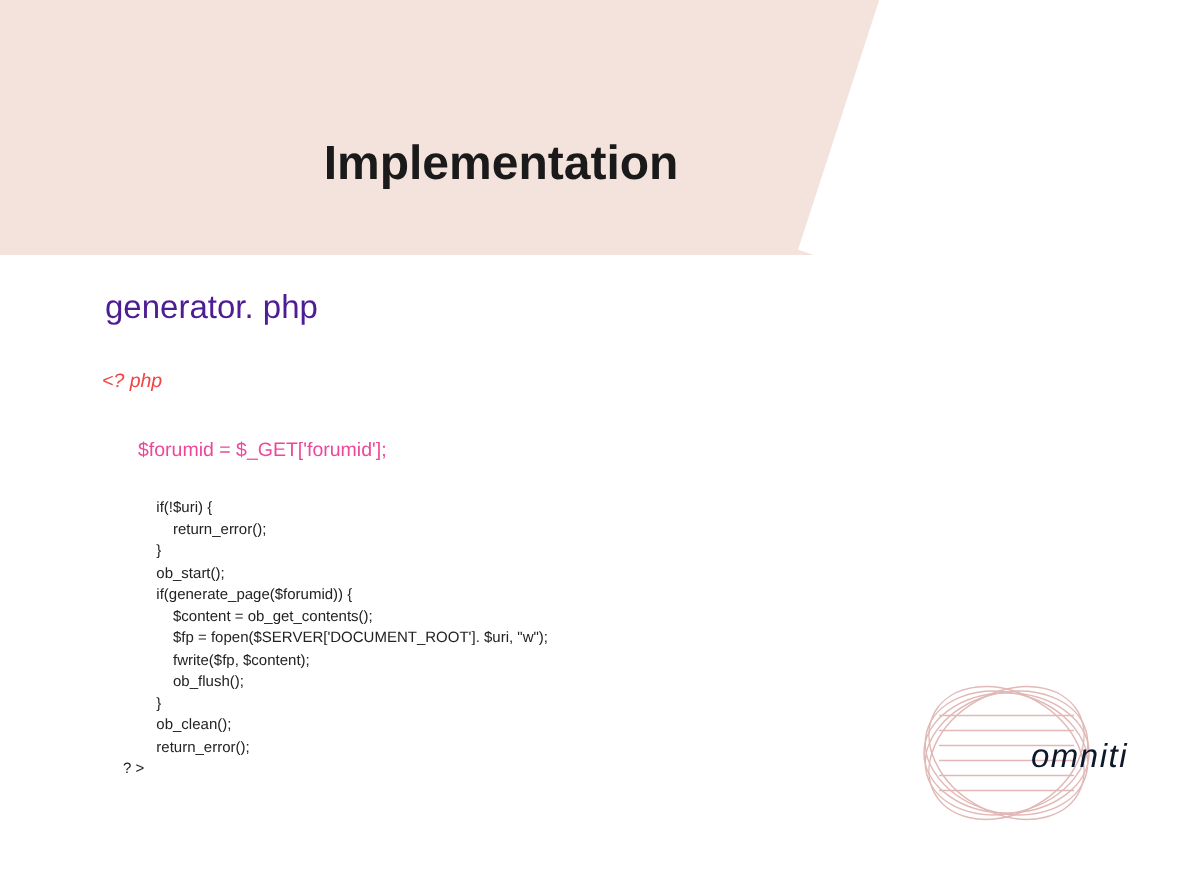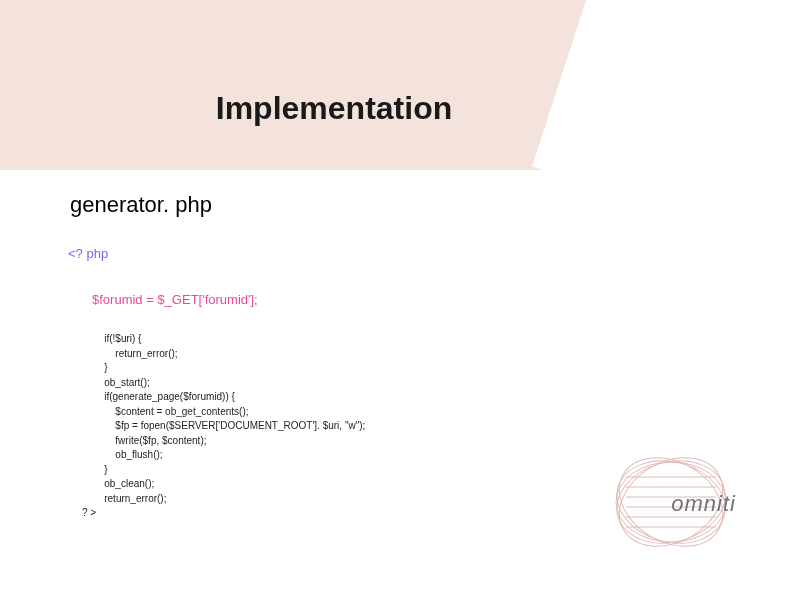--- a/index.html
+++ b/index.html
@@ -40,30 +40,31 @@
     font-size: 32px;
     font-weight: 700;
     color: #1a1a1a;
     z-index: 2;
   }
   .subtitle {
     position: absolute;
     top: 192px;
     left: 70px;
     font-size: 22px;
-    color: #000000;
+    color: #4c1d95;
     z-index: 2;
   }
   .code-open {
     position: absolute;
     top: 246px;
     left: 68px;
     font-size: 13px;
-    color: #8b5cf6;
+    color: #ef4444;
     z-index: 2;
+    font-style: italic;
   }
   .code-line1 {
     position: absolute;
     top: 292px;
     left: 92px;
     font-size: 13px;
     color: #ec4899;
     z-index: 2;
   }
   .code-block {
@@ -81,24 +82,24 @@
     position: absolute;
     right: 48px;
     bottom: 38px;
     width: 150px;
     height: 110px;
     z-index: 1;
     opacity: 0.85;
   }
   .logo-text {
     position: absolute;
-    right: 58px;
+    right: 42px;
     bottom: 78px;
     font-size: 22px;
-    color: #737373;
+    color: #0f172a;
     font-style: italic;
     letter-spacing: 1px;
     z-index: 2;
   }
 </style>
 </head>
 <body>
 
 <div class="top-bg"></div>
 

